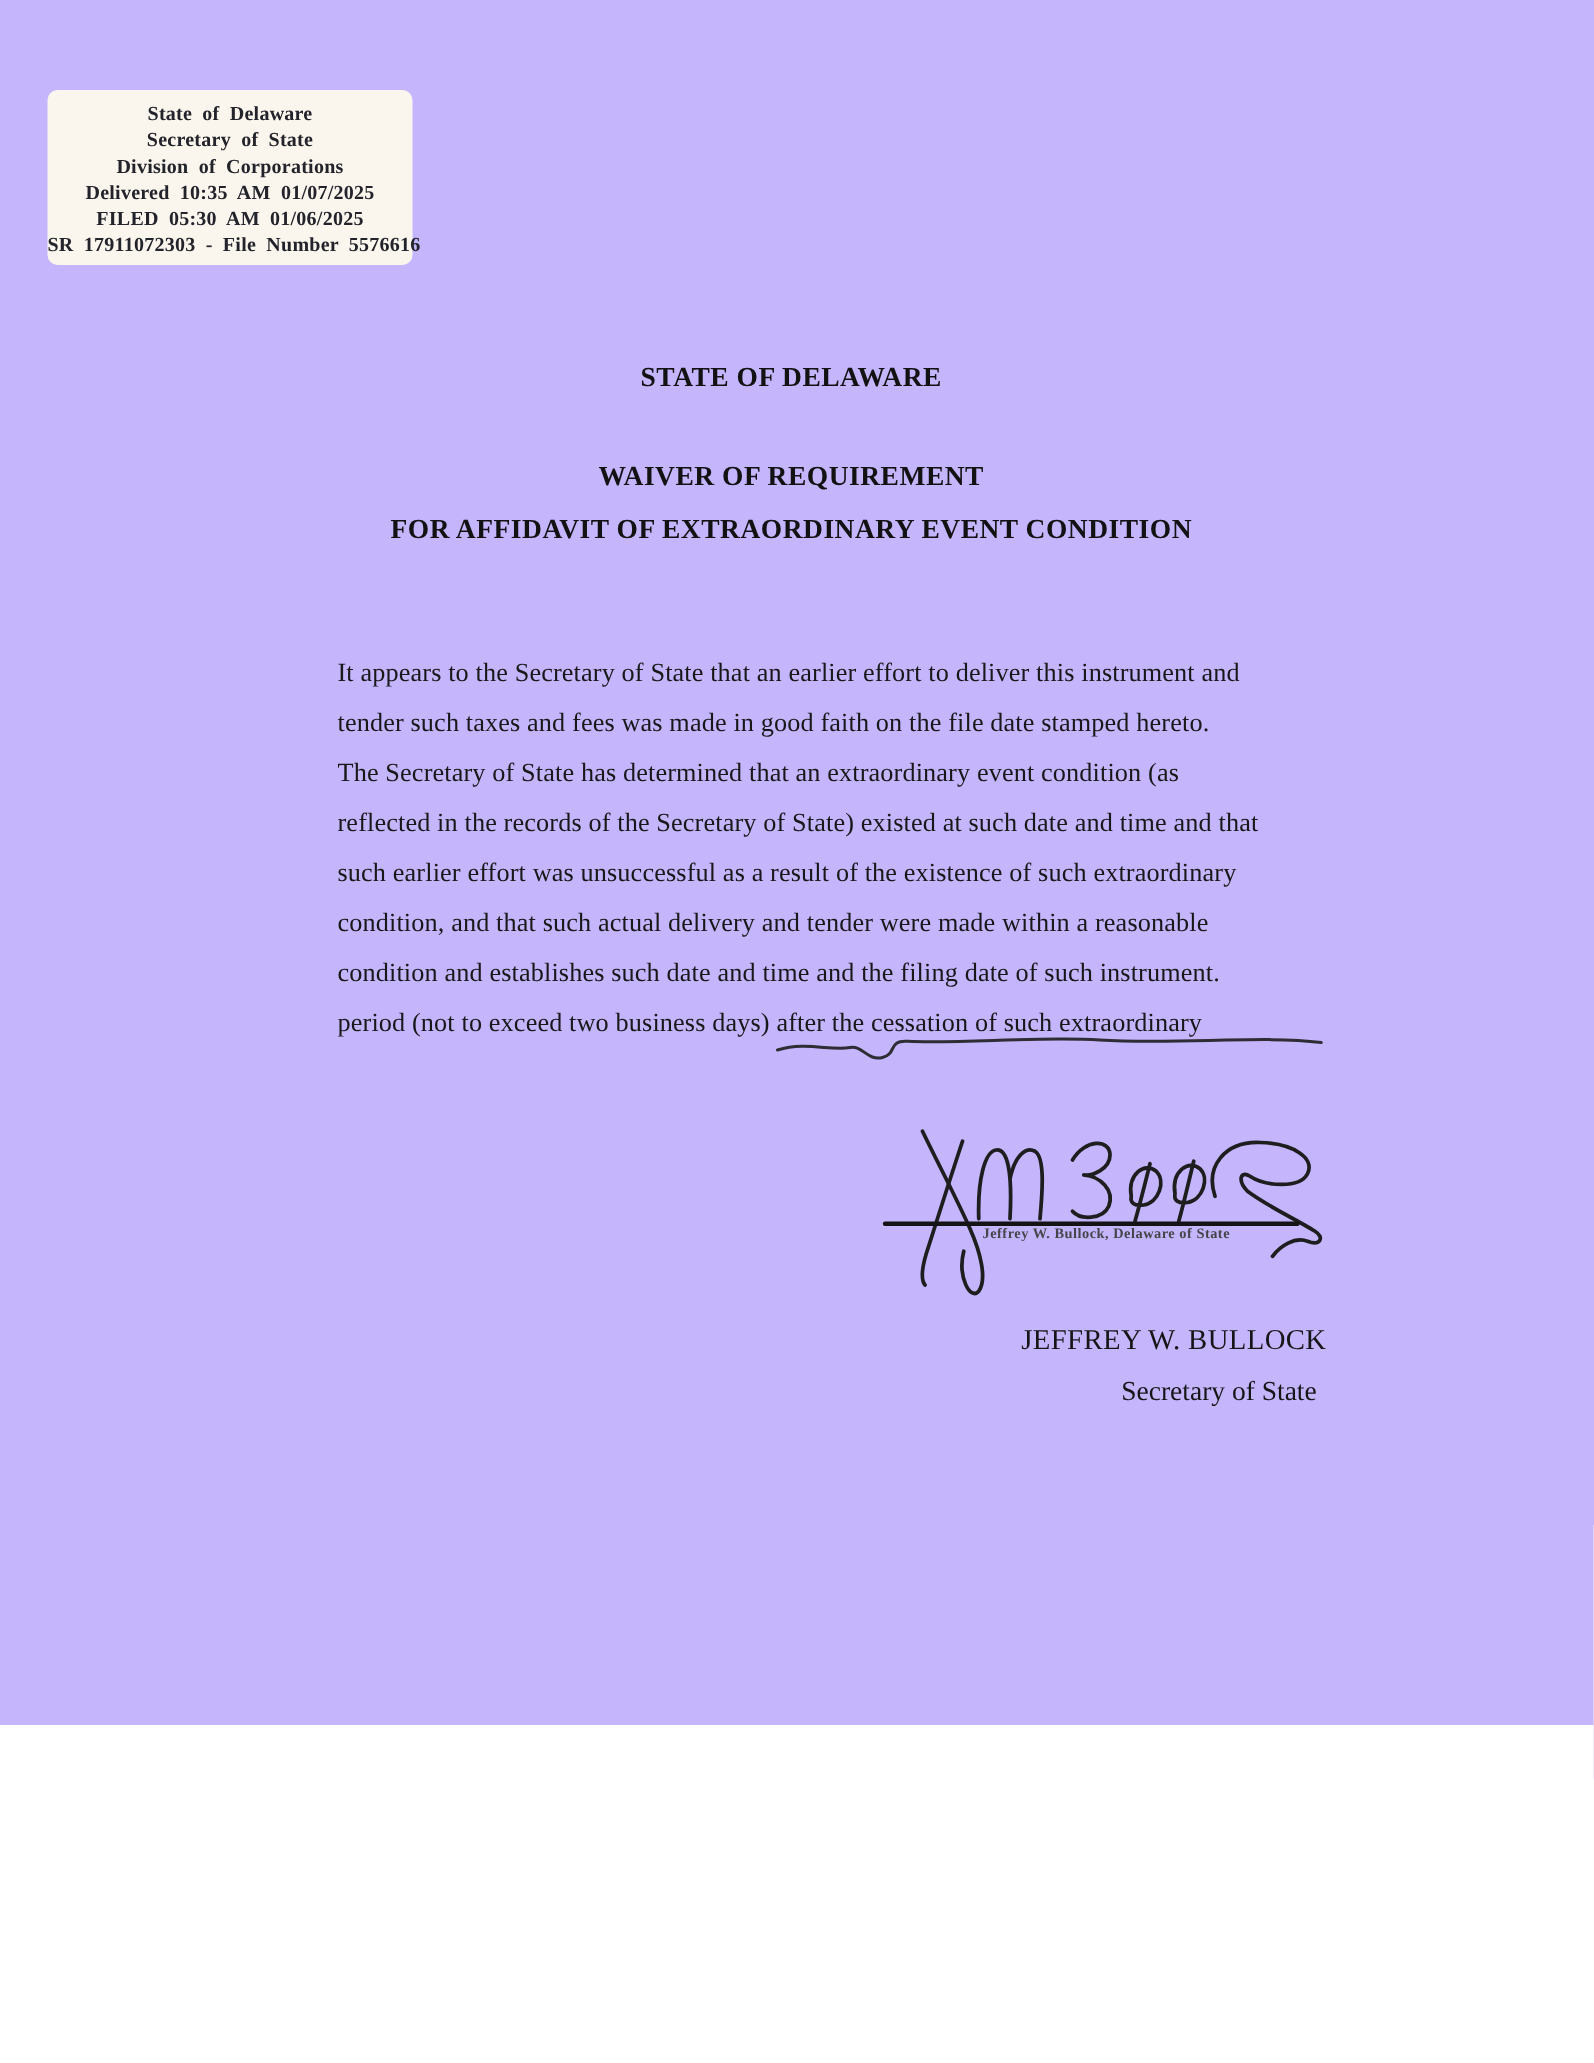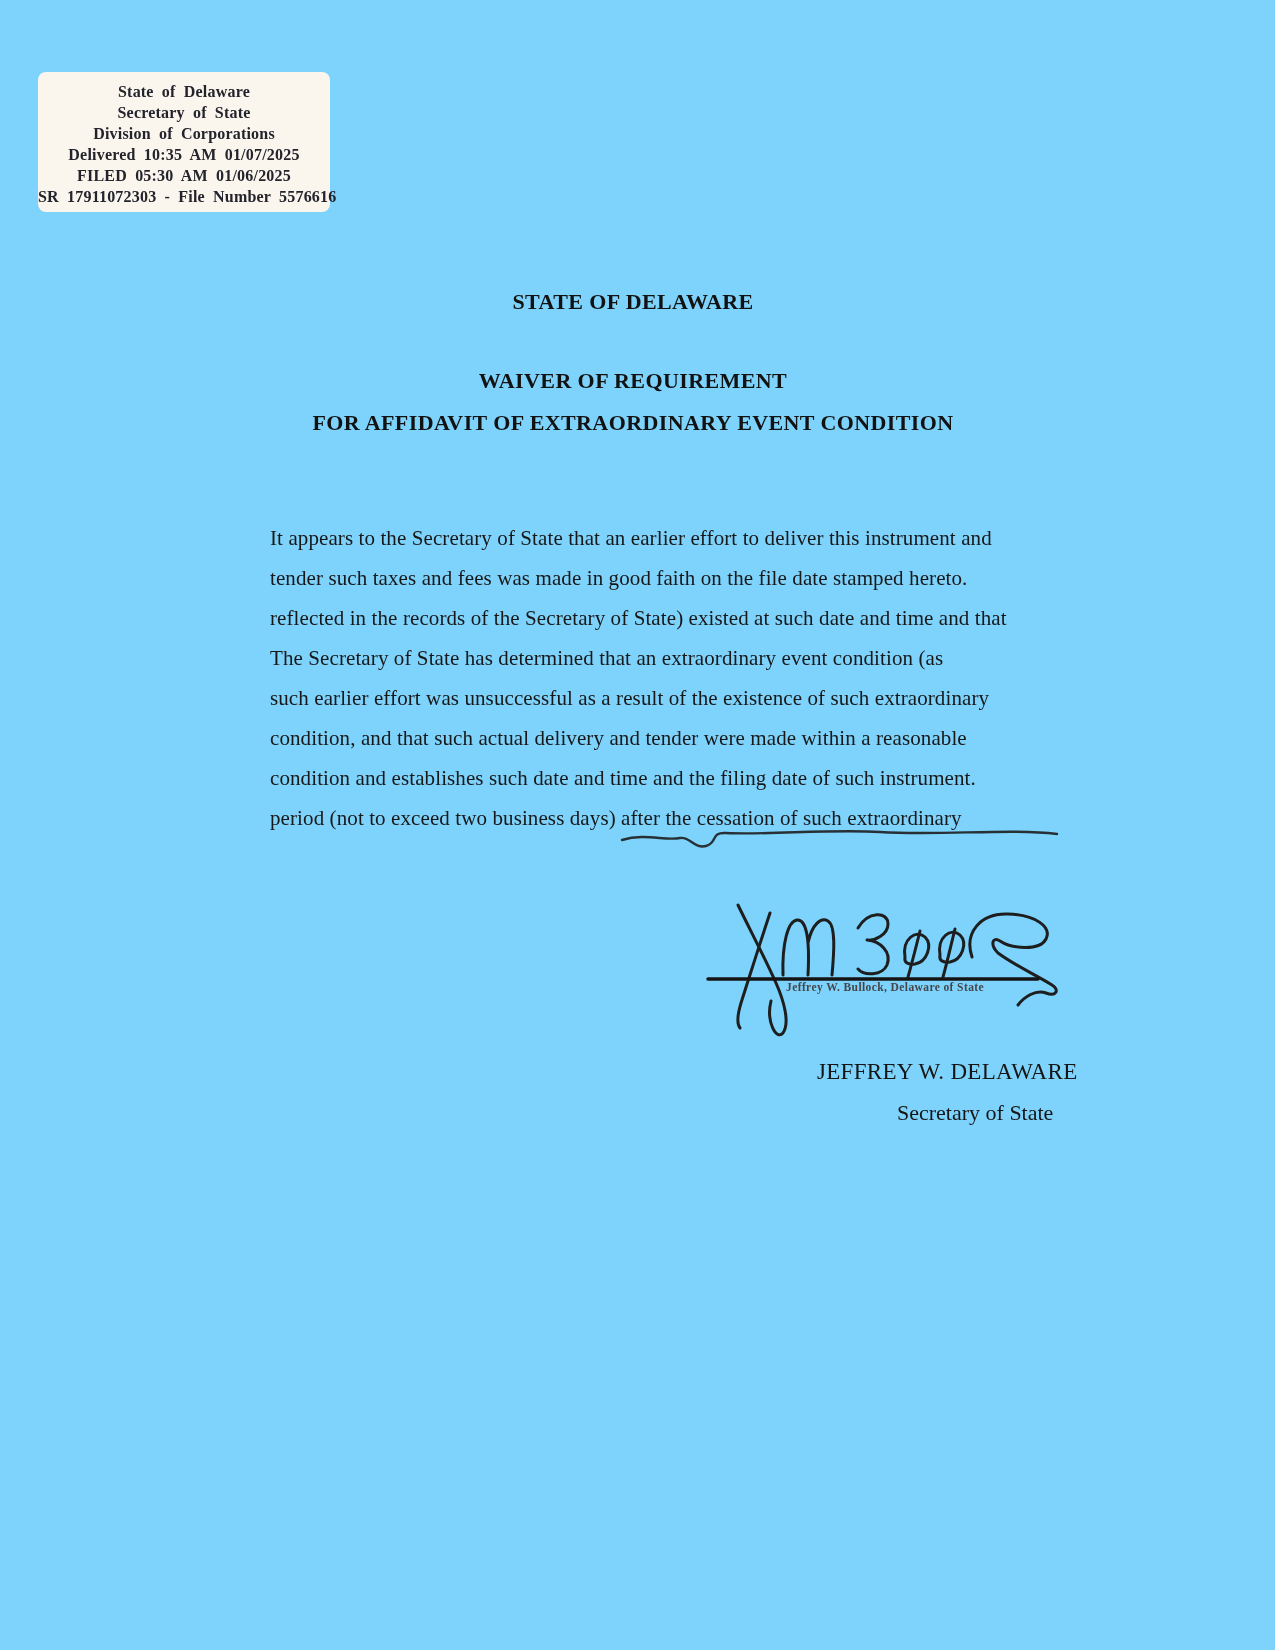--- a/index.html
+++ b/index.html
@@ -1,21 +1,21 @@
 <!DOCTYPE html>
 <html><head>
 <meta charset="utf-8">
 <style>
   * { margin: 0; padding: 0; box-sizing: border-box; }
   html, body { background: #ffffff; }
   .page {
     position: relative;
     width: 1275px;
-    height: 1650px;
-    background: #7dd3fc;
+    height: 1380px;
+    background: #c4b5fd;
     font-family: "Liberation Serif", "DejaVu Serif", serif;
     color: #1a1a1a;
     overflow: hidden;
   }
 
   
   .stamp {
     position: absolute;
     left: 38px;
     top: 72px;
@@ -118,22 +118,22 @@
     <div class="stamp-line">SR 17911072303 - File Number 5576616</div>
   </div>
 
   <div class="title title-main">STATE OF DELAWARE</div>
   <div class="title title-sub1">WAIVER OF REQUIREMENT</div>
   <div class="title title-sub2">FOR AFFIDAVIT OF EXTRAORDINARY EVENT CONDITION</div>
 
   <div class="body-block">
     <div class="body-line">It appears to the Secretary of State that an earlier effort to deliver this instrument and</div>
     <div class="body-line">tender such taxes and fees was made in good faith on the file date stamped hereto.</div>
+    <div class="body-line">The Secretary of State has determined that an extraordinary event condition (as</div>
     <div class="body-line">reflected in the records of the Secretary of State) existed at such date and time and that</div>
-    <div class="body-line">The Secretary of State has determined that an extraordinary event condition (as</div>
     <div class="body-line">such earlier effort was unsuccessful as a result of the existence of such extraordinary</div>
     <div class="body-line">condition, and that such actual delivery and tender were made within a reasonable</div>
     <div class="body-line">condition and establishes such date and time and the filing date of such instrument.</div>
     <div class="body-line">period (not to exceed two business days) after the cessation of such extraordinary</div>
   </div>
 
   <svg class="sig-svg" viewBox="0 0 440 220" fill="none" stroke="#1e1e1e" stroke-linecap="round" stroke-linejoin="round">
 
     <path stroke-width="2.4" opacity="0.9" d="M 2 15 C 25 8, 45 16, 60 13 C 70 11, 74 24, 86 21 C 98 18, 90 7, 106 8 C 150 10, 210 4, 260 7 C 320 11, 390 3, 437 9"></path>
 
@@ -147,16 +147,16 @@
     <path stroke-width="3" d="M 285 132 C 282 114, 296 104, 305 112 C 313 120, 307 137, 295 139 C 287 140, 284 137, 285 132 M 300 106 C 296 122, 292 138, 288 152"></path>
     <path stroke-width="3" d="M 320 130 C 317 112, 331 102, 340 110 C 348 118, 342 135, 330 137 C 322 138, 319 135, 320 130 M 335 104 C 331 120, 327 138, 323 152"></path>
 
     <path stroke-width="3" d="M 352 132 C 344 108, 360 88, 388 89 C 416 90, 432 102, 426 114 C 420 126, 392 124, 380 116 C 372 111, 370 120, 378 128 C 394 140, 416 150, 432 160 C 440 165, 436 172, 426 168 C 416 164, 404 172, 398 180"></path>
 
     <line x1="88" y1="154" x2="418" y2="154" stroke="#141414" stroke-width="3.5"></line>
   </svg>
 
   <span class="sig-caption">Jeffrey W. Bullock, Delaware of State</span>
 
-  <div class="sig-name">JEFFREY W. DELAWARE</div>
+  <div class="sig-name">JEFFREY W. BULLOCK</div>
   <div class="sig-title">Secretary of State</div>
 
 </div>
 
 </body></html>

